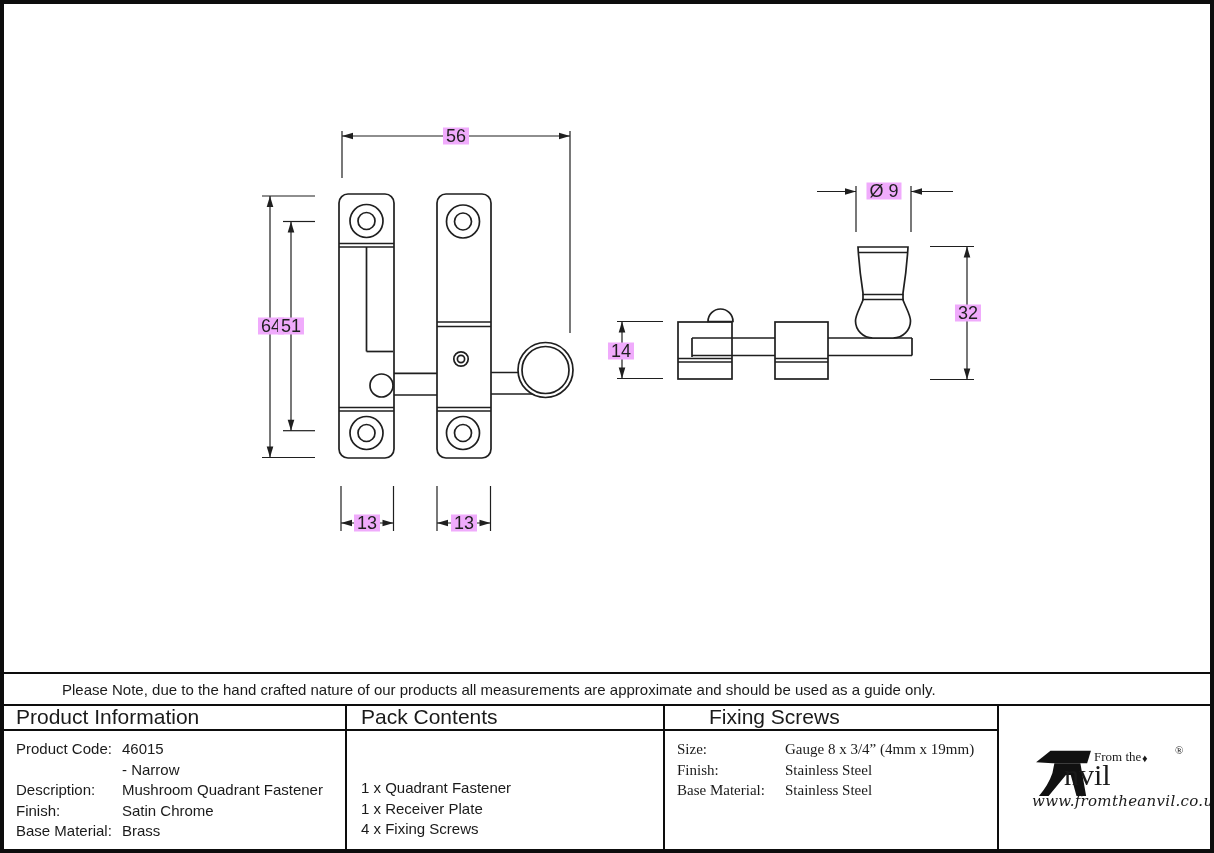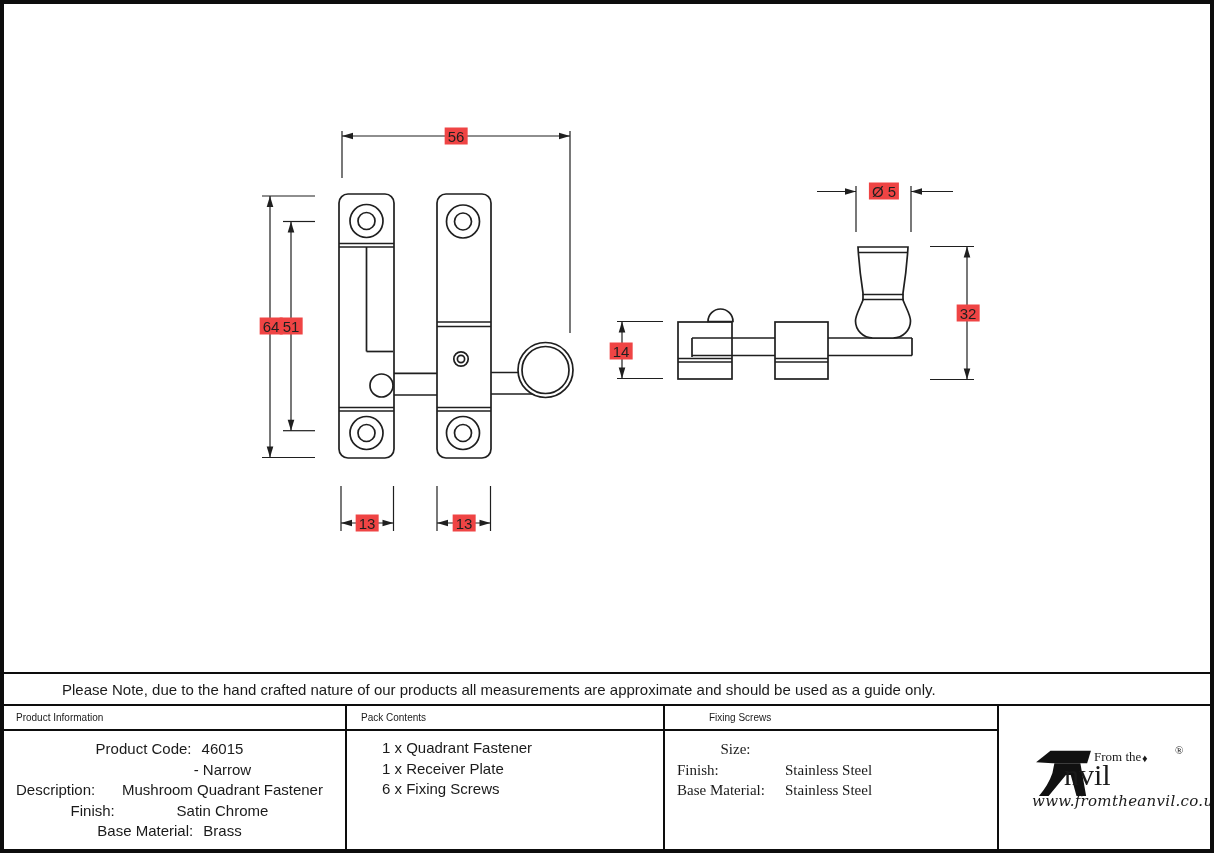--- a/index.html
+++ b/index.html
@@ -7,34 +7,34 @@
     position:relative; width:1214px; height:853px; background:#fff;
     font-family:"Liberation Sans", sans-serif; color:#1a1a1a; overflow:hidden;
   }
   .frame {
     position:absolute; inset:0; border:4px solid #0d0d0d; pointer-events:none; z-index:50;
   }
   .drawing-area { position:absolute; left:0; top:0; width:1214px; height:672px; }
   .drawing-svg { position:absolute; left:0; top:0; }
   .dim {
     position:absolute; transform:translate(-50%,-50%);
-    font-size:15px; line-height:17px; background:#ef4444; padding:0 3px; white-space:nowrap;
+    font-size:18px; line-height:17px; background:#f0abfc; padding:0 3px; white-space:nowrap;
     color:#1f1f1f; z-index:5;
   }
   .hline, .vline { position:absolute; background:#0d0d0d; }
   .note-text {
     position:absolute; left:16px; top:689px; transform:translateY(-50%);
     font-size:15px; white-space:nowrap;margin-left:46px;
   }
   .col-header {
     position:absolute; top:717px; transform:translateY(-50%);
-    font-size:10px; white-space:nowrap;
+    font-size:21px; white-space:nowrap;
   }
   .tbl-block { position:absolute; font-size:15px; line-height:20.5px; }
-  .tbl-row { display:flex;justify-content:center; }
+  .tbl-row { display:flex; }
   .tbl-label { flex:0 0 auto; }
   .pi .tbl-label { width:106px; }
   .fs .tbl-label { width:108px; }
   .logo-cell { position:absolute; left:998px; top:706px; width:199px; height:141px; }
   .anvil-glyph { position:absolute; left:36px; top:40px; }
   .logo-fromthe {
     position:absolute; left:96px; top:43px; font-family:"Liberation Serif", serif;
     font-size:13px; white-space:nowrap;
   }
   .logo-diamond { position:absolute; left:144px; top:46px; font-size:11px; }
@@ -184,21 +184,21 @@
           <polygon points="622,378.5 618.7,367.5 625.3,367.5"></polygon>
         </g>
       </g>
     </svg>
 
     <span class="dim" style="left:456px; top:136px;">56</span>
     <span class="dim" style="left:271px; top:326px;">64</span>
     <span class="dim" style="left:291px; top:326px;">51</span>
     <span class="dim" style="left:367px; top:523px;">13</span>
     <span class="dim" style="left:464px; top:523px;">13</span>
-    <span class="dim" style="left:884px; top:191px;">Ø 5</span>
+    <span class="dim" style="left:884px; top:191px;">Ø 9</span>
     <span class="dim" style="left:968px; top:313px;">32</span>
     <span class="dim" style="left:621px; top:351px;">14</span>
   </div>
 
   <div class="hline" style="left:0; top:672px; width:1214px; height:2px;"></div>
   <div class="hline" style="left:0; top:704px; width:1214px; height:2px;"></div>
   <div class="hline" style="left:0; top:729px; width:998px;  height:2px;"></div>
   <div class="vline" style="left:345px; top:704px; width:2px; height:149px;"></div>
   <div class="vline" style="left:663px; top:704px; width:2px; height:149px;"></div>
   <div class="vline" style="left:997px; top:704px; width:2px; height:149px;"></div>
@@ -225,29 +225,30 @@
     <div class="tbl-row">
       <span class="tbl-label">Finish:</span>
       <span class="tbl-value">Satin Chrome</span>
     </div>
     <div class="tbl-row">
       <span class="tbl-label">Base Material:</span>
       <span class="tbl-value">Brass</span>
     </div>
   </div>
 
-  <div class="tbl-block" style="left:361px; top:738px;margin-left:21px;">
+  <div class="tbl-block" style="left:361px; top:778px;">
     <div>1 x Quadrant Fastener</div>
     <div>1 x Receiver Plate</div>
-    <div>6 x Fixing Screws</div>
+    <div>4 x Fixing Screws</div>
   </div>
 
   <div class="tbl-block fs" style="left:677px; top:739px;font-family:Liberation Serif, serif;">
     <div class="tbl-row">
       <span class="tbl-label">Size:</span>
+      <span class="tbl-value">Gauge 8 x 3/4” (4mm x 19mm)</span>
     </div>
     <div class="tbl-row">
       <span class="tbl-label">Finish:</span>
       <span class="tbl-value">Stainless Steel</span>
     </div>
     <div class="tbl-row">
       <span class="tbl-label">Base Material:</span>
       <span class="tbl-value">Stainless Steel</span>
     </div>
   </div>

